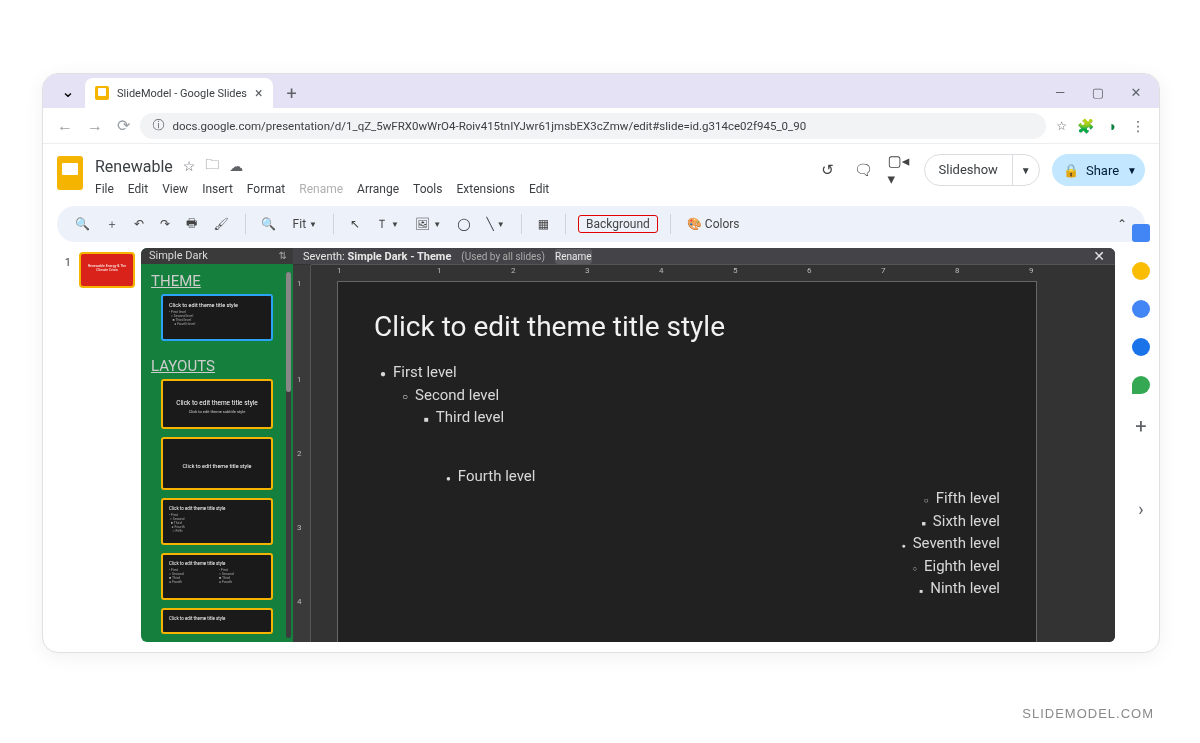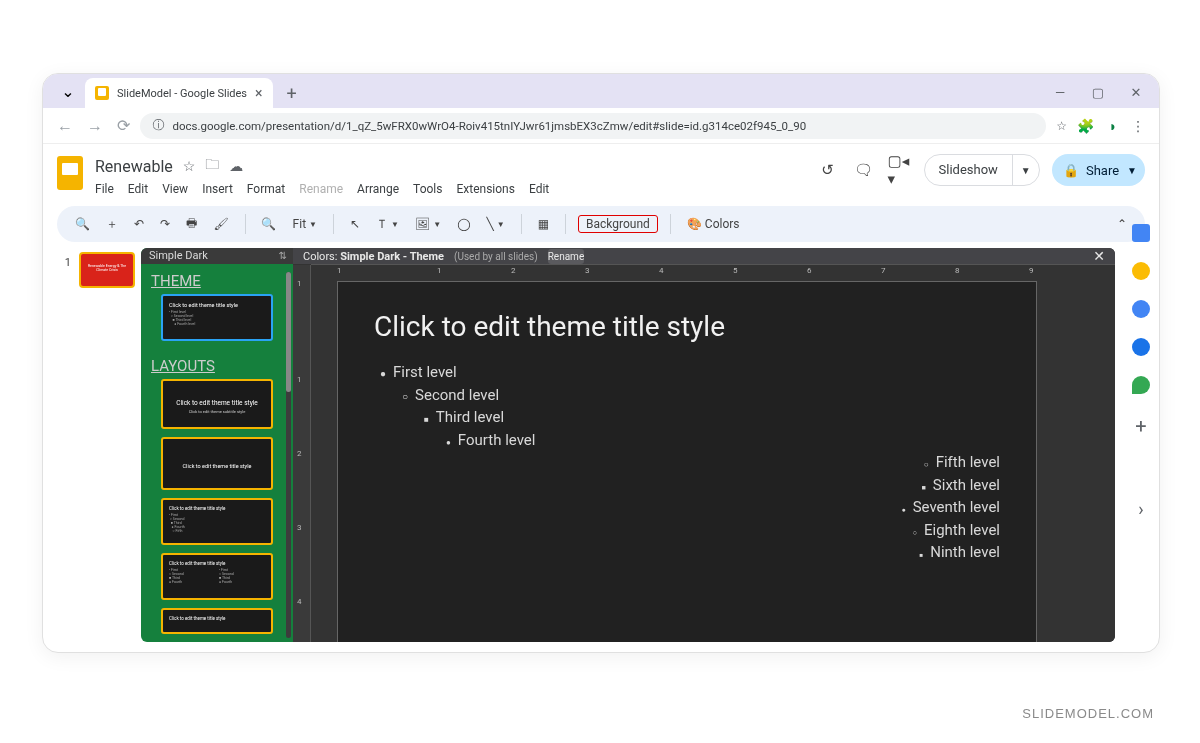--- a/index.html
+++ b/index.html
@@ -105,21 +105,21 @@
 .levels li::before { margin-right:7px; }
 .l1 > li::before{content:"●";font-size:10px;}
 .l2 > li::before{content:"○";font-size:10px;}
 .l3 > li::before{content:"■";font-size:8px;}
 .l4 > li::before{content:"●";font-size:8px;}
 .l5 > li::before{content:"○";font-size:8px;}
 .l6 > li::before{content:"■";font-size:7px;}
 .l7 > li::before{content:"●";font-size:7px;}
 .l8 > li::before{content:"○";font-size:7px;}
 .l9 > li::before{content:"■";font-size:6px;}
-.l1{padding-left:6px;} .l2{padding-left:22px;} .l3{padding-left:22px;} .l4{padding-left:22px;}
+.l1{padding-left:6px;} .l2{padding-left:22px;} .l3{padding-left:22px;} .l4{padding-left:22px;margin-top:36px;}
 .l5{padding-left:22px;text-align:right;} .l6{padding-left:22px;} .l7{padding-left:22px;} .l8{padding-left:22px;} .l9{padding-left:22px;}
 
 
 .watermark { position:absolute; right:46px; bottom:22px; font-size:13px; letter-spacing:1px; color:#8a8a8a; font-family: Arial, sans-serif;}
 </style>
 </head>
 <body>
 
 <div class="frame">
 
@@ -263,21 +263,21 @@
       <div class="layout-thumb" style="height:30px;">
         <div class="thumb-title" style="font-size:4.5px;">Click to edit theme title style</div>
       </div>
       <div class="scroll-track">
           <div class="scroll-thumb"></div>
         </div>
     </div>
 
     <div class="editor">
       <div class="editor-hdr">
-        <span><span>Colors: </span><b>Simple Dark - Theme</b></span>
+        <span><span>Seventh: </span><b>Simple Dark - Theme</b></span>
         <span class="sub">(Used by all slides)</span>
         <span class="rename">Rename</span>
         <span class="close">✕</span>
       </div>
       <div class="ruler-h">
         <span style="left:26px">1</span>
         <span style="left:126px">1</span>
         <span style="left:200px">2</span>
         <span style="left:274px">3</span>
         <span style="left:348px">4</span>

